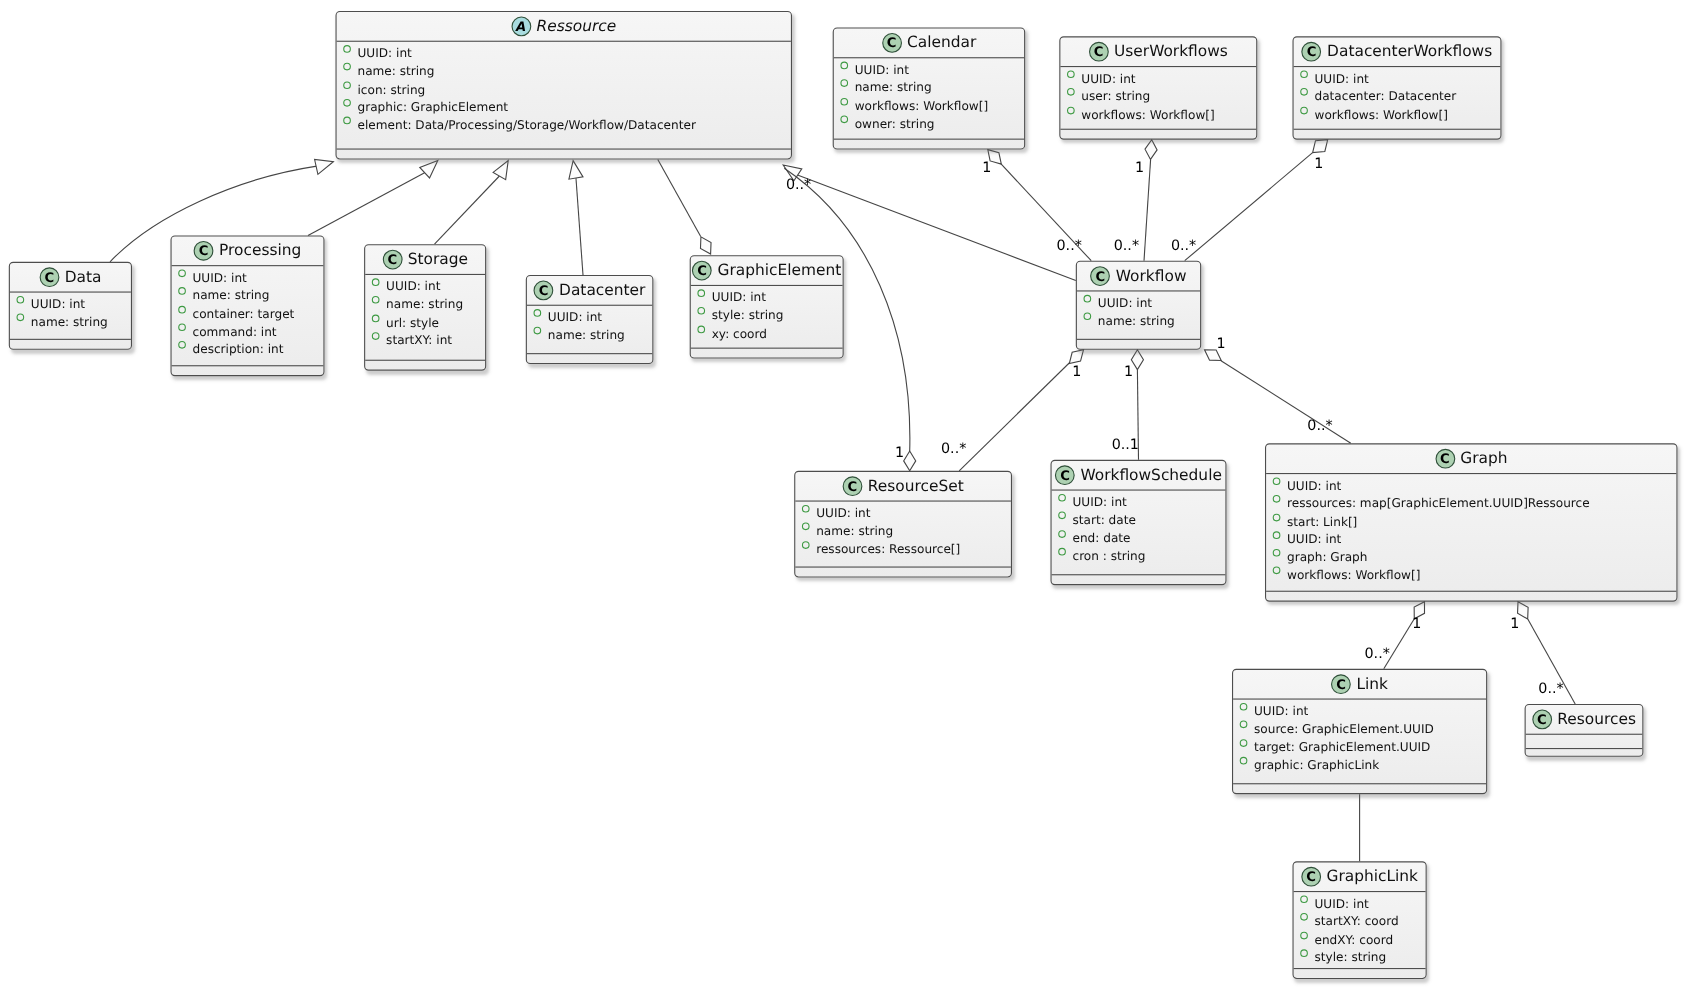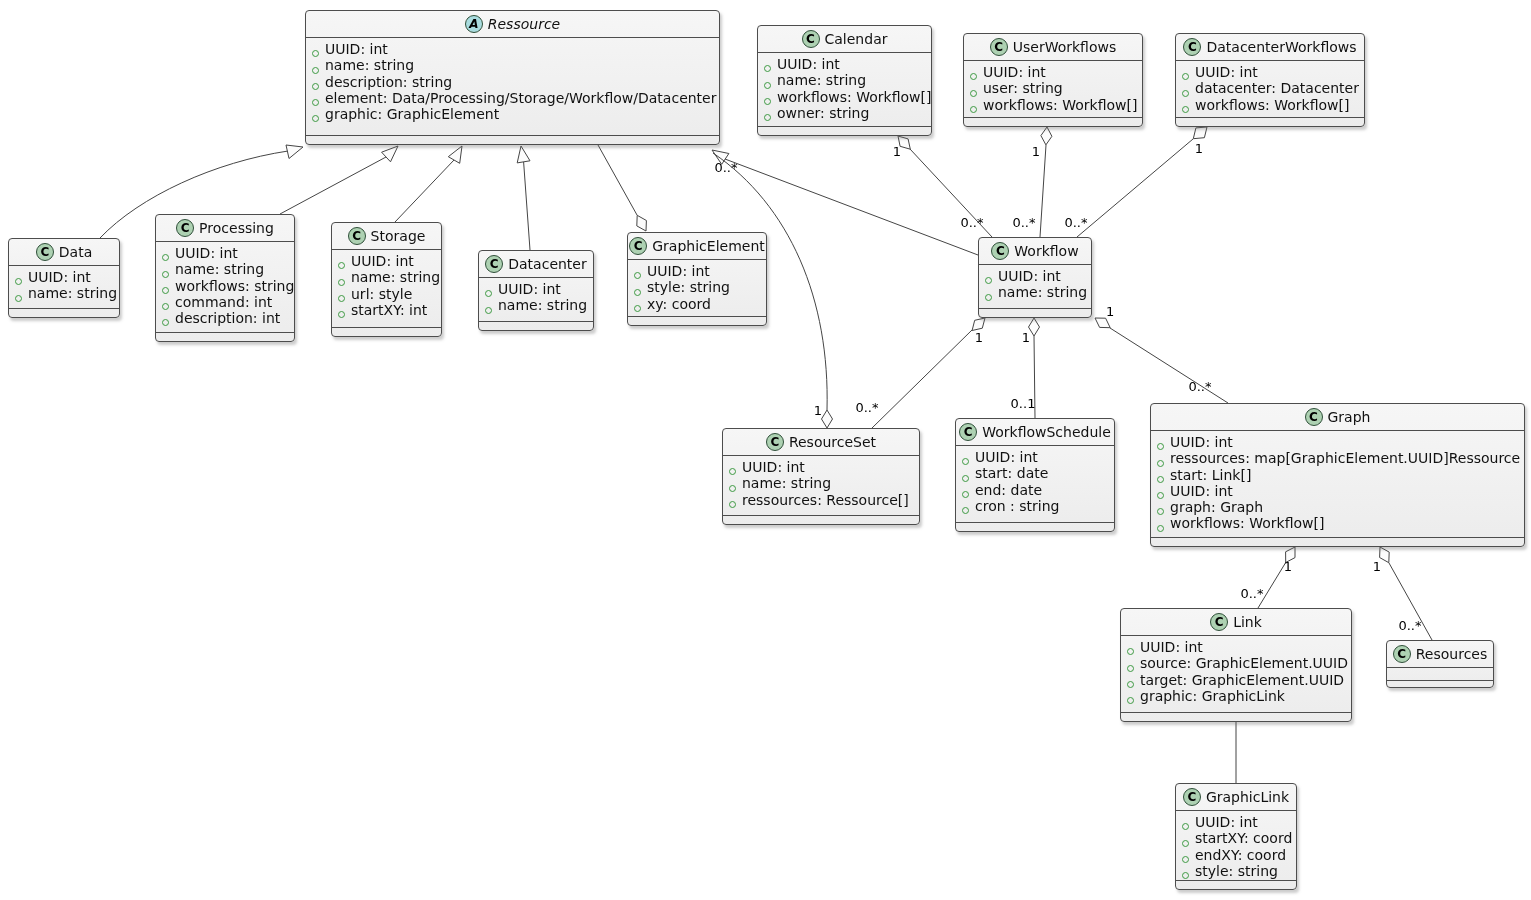--- a/index.html
+++ b/index.html
@@ -17,21 +17,21 @@
   .hdr{flex:0 0 auto;height:26px;display:flex;align-items:center;justify-content:center;
        gap:5px;border-bottom:1px solid #4d4d4d;font-size:14px;padding:0 6px;white-space:nowrap;}
   .spot{flex:0 0 auto;width:18px;height:18px;border-radius:50%;display:inline-flex;
         align-items:center;justify-content:center;font-size:12px;font-weight:bold;
         color:#000;border:1px solid #2f4f39;box-sizing:border-box;}
   .spot.c{background:#ADD1B2;}
   .spot.a{background:#A9DCDF;font-style:italic;}
   .ttl{white-space:nowrap;}
   .ttl.abstract{font-style:italic;}
   .attrs{flex:1 1 auto;list-style:none;margin:0;padding:3px 8px 3px 6px;overflow:hidden;min-height:6px;}
-  .attrs li{display:flex;align-items:flex-end;gap:6px;font-size:14px;line-height:16.3px;white-space:nowrap;}
+  .attrs li{display:flex;align-items:flex-start;gap:6px;font-size:11px;line-height:16.3px;white-space:nowrap;}
   .fdot{flex:0 0 auto;width:7px;height:7px;border-radius:50%;border:1.5px solid #3E9A43;
         background:transparent;box-sizing:border-box;}
   .ftr{flex:0 0 auto;height:8px;border-top:1px solid #4d4d4d;}
 </style>
 </head>
 <body>
 
 <svg id="edge-layer" viewBox="0 0 1531 900">
 
   <g>
@@ -137,30 +137,30 @@
       <li>
         <span class="fdot"></span>
         <span>UUID: int</span>
       </li>
       <li>
         <span class="fdot"></span>
         <span>name: string</span>
       </li>
       <li>
         <span class="fdot"></span>
-        <span>description: string</span>
+        <span>icon: string</span>
+      </li>
+      <li>
+        <span class="fdot"></span>
+        <span>graphic: GraphicElement</span>
       </li>
       <li>
         <span class="fdot"></span>
         <span>element: Data/Processing/Storage/Workflow/Datacenter</span>
       </li>
-      <li>
-        <span class="fdot"></span>
-        <span>graphic: GraphicElement</span>
-      </li>
     </ul>
   <div class="ftr"></div>
 </div>
 
 <div class="cls" style="left:8px;top:238px;width:112px;height:80px">
   <div class="hdr">
     <span class="spot c">C</span>
     <span class="ttl">Data</span>
   </div>
   <ul class="attrs">
@@ -185,21 +185,21 @@
       <li>
         <span class="fdot"></span>
         <span>UUID: int</span>
       </li>
       <li>
         <span class="fdot"></span>
         <span>name: string</span>
       </li>
       <li>
         <span class="fdot"></span>
-        <span>workflows: string</span>
+        <span>container: target</span>
       </li>
       <li>
         <span class="fdot"></span>
         <span>command: int</span>
       </li>
       <li>
         <span class="fdot"></span>
         <span>description: int</span>
       </li>
     </ul>

